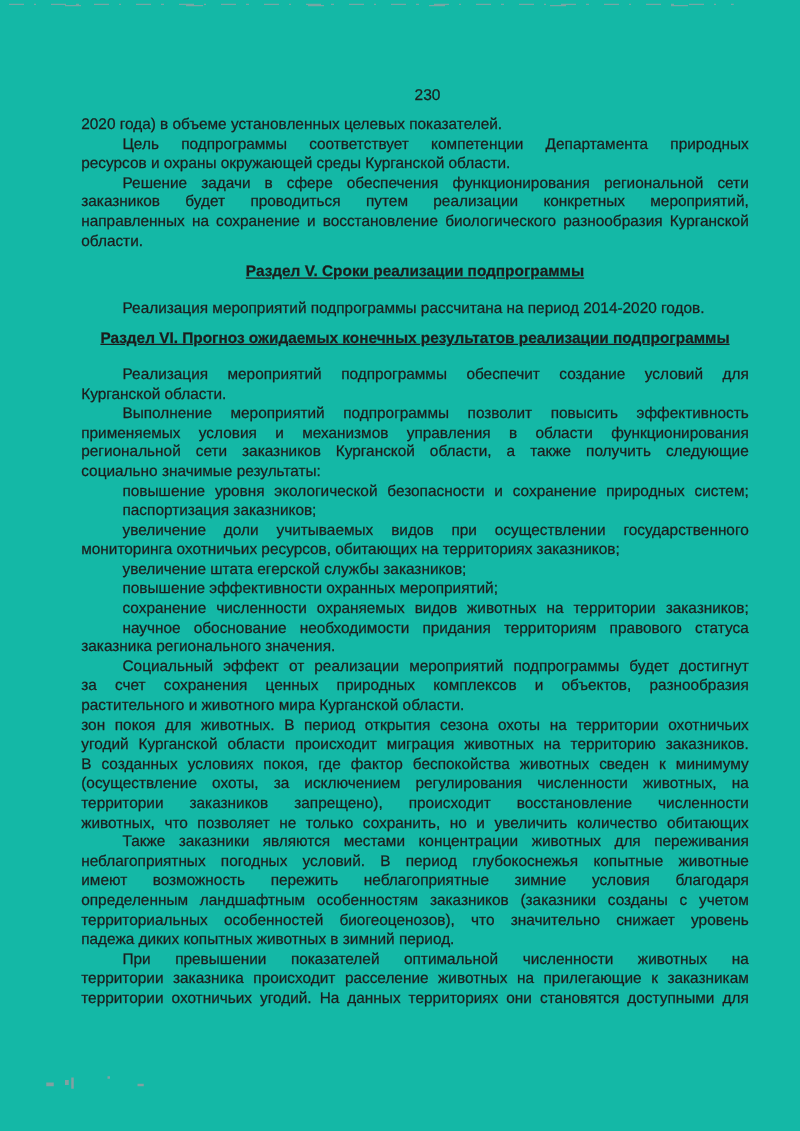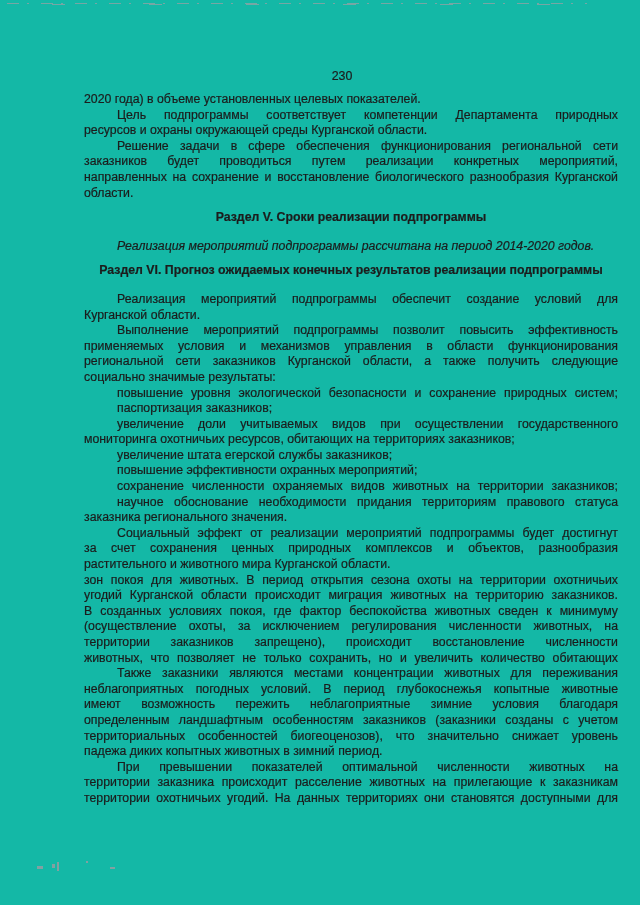--- a/index.html
+++ b/index.html
@@ -30,35 +30,35 @@
   .page-number {
     position: absolute;
     top: 69px; left: 75px;
     width: 534px;
     text-align: center;
     font-size: 12.4px;
     line-height: 15.6px;
   }
   .doc {
     position: absolute;
-    top: 92px; left: 84px;
+    top: 92px; left: 65px;
     width: 534px;
     font-size: 12.3px;
     line-height: 15.6px;
   }
   .block { margin: 0; }
-  .block.sp-after { margin-bottom: 6px; font-style: italic; }
+  .block.sp-after { margin-bottom: 6px; }
   .line {
     text-align: justify;
     text-align-last: justify;
   }
   .line.first { padding-left: 33px; }
   .line.last { text-align-last: left; }
   .block.heading { font-weight: bold; margin: 9px 0 13px; }
-  .block.heading .line { text-align: left; text-align-last: center; padding-left: 0; }
+  .block.heading .line { text-align: left; text-align-last: center; padding-left: 0; text-decoration: underline; }
   
   .speck { position: absolute; background: #959ca0; opacity: 0.85; }
   .speck.s1 { left: 37px;  top: 866px; width: 6px; height: 3px; }
   .speck.s2 { left: 52px;  top: 864px; width: 3px; height: 4px; }
   .speck.s3 { left: 57px;  top: 862px; width: 2px; height: 9px; }
   .speck.s4 { left: 86px;  top: 861px; width: 2px; height: 2px; }
   .speck.s5 { left: 110px; top: 867px; width: 5px; height: 2px; }
 </style>
 </head>
 <body>

